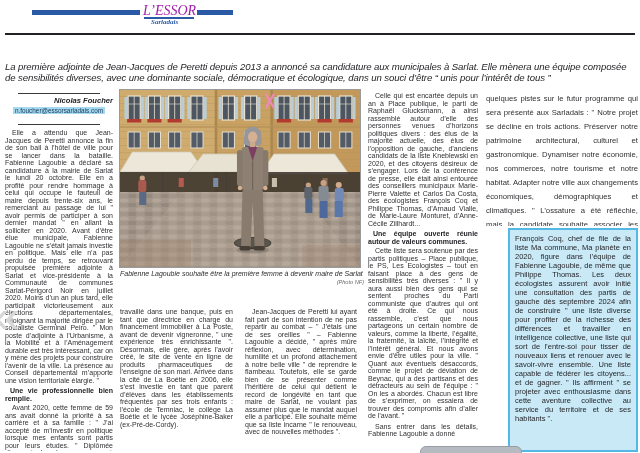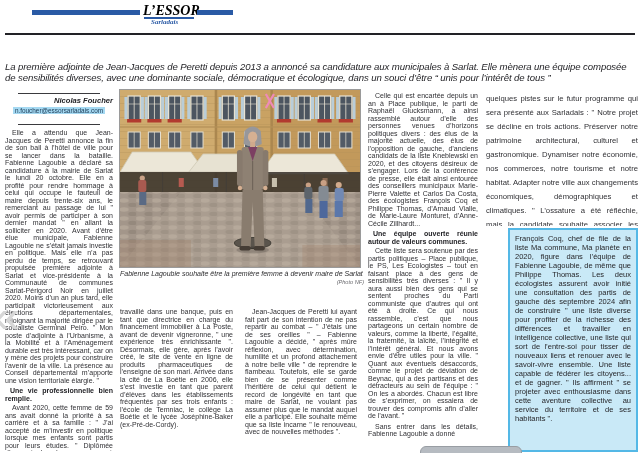--- a/index.html
+++ b/index.html
@@ -1,22 +1,22 @@
 <!DOCTYPE html>
 <html><head>
 <meta charset="utf-8">
 <style>
   html,body{margin:0;padding:0;background:#ffffff;}
   .page{position:relative;width:640px;height:453px;background:#fff;overflow:hidden;
         font-family:"Liberation Sans",sans-serif;color:#2e2e30;}
   .abs{position:absolute;}
   
   .mast-bar{position:absolute;top:10px;height:5px;background:#2a5aa5;}
-  .logo-title{font-family:"Liberation Serif",serif;font-style:italic;font-weight:bold;
-              color:#000000;font-size:14px;line-height:13px;}
+  .logo-title{font-family:"Liberation Serif",serif;font-style:italic;font-weight:normal;
+              color:#a21caf;font-size:14px;line-height:13px;}
   .logo-sub{font-family:"Liberation Serif",serif;font-style:italic;font-weight:bold;
             color:#2a5aa5;font-size:7px;line-height:7px;text-align:right;}
   .logo-rule{position:absolute;height:1.5px;background:#2a5aa5;}
   
   .head-rule{position:absolute;height:2px;background:#222226;}
   .headline{font-weight:800;color:#18181b;letter-spacing:-.4px;white-space:nowrap;
             font-size:21.5px;transform:scaleX(.86);transform-origin:0 50%;}
   .standfirst{font-style:italic;font-size:9.6px;line-height:11.2px;color:#242428;letter-spacing:-.1px;}
   
   .rule{position:absolute;height:1px;background:#3a3a3e;}

